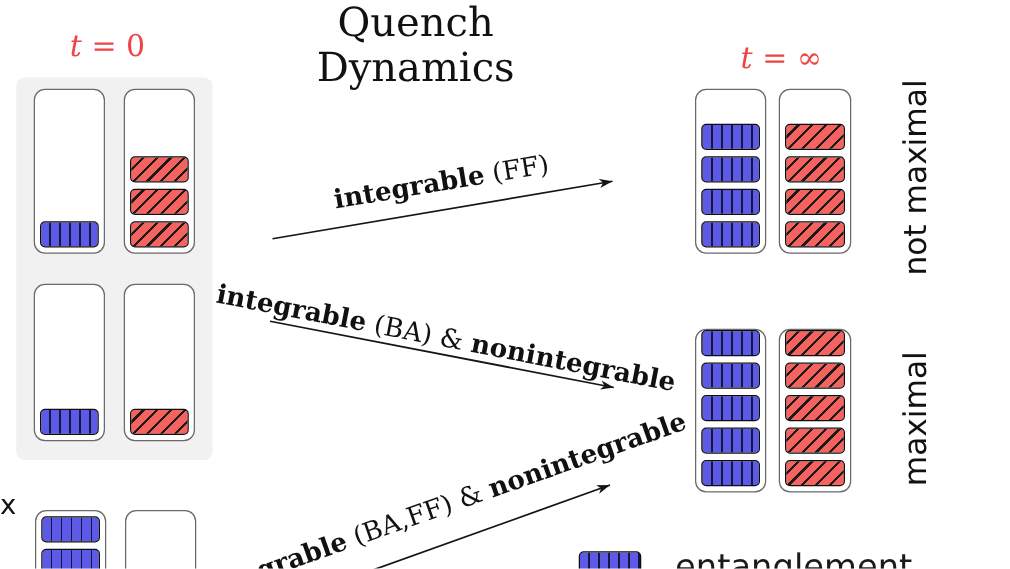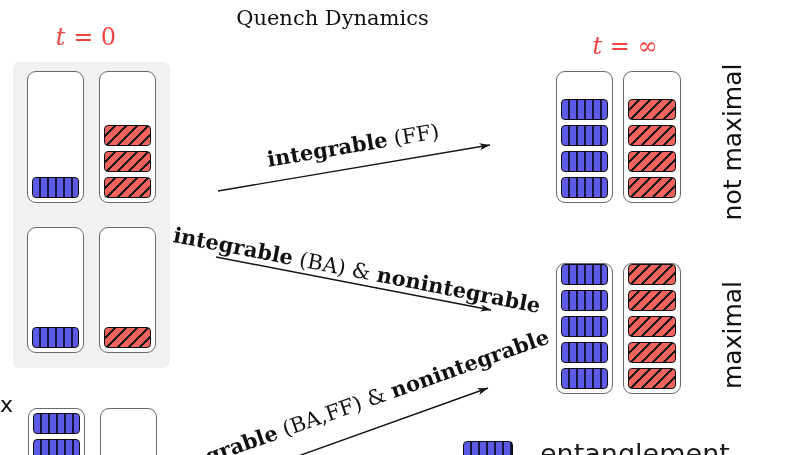--- a/index.html
+++ b/index.html
@@ -26,21 +26,21 @@
       var(--blue,#5e5ae8) 0px, var(--blue,#5e5ae8) 6.5px,
       var(--blue_line,#16163f) 6.5px, var(--blue_line,#16163f) 8px);
   }
   .block.red {
     background:repeating-linear-gradient(135deg,
       var(--red,#f6635e) 0px, var(--red,#f6635e) 6px,
       var(--red_line,#1a1a1a) 6px, var(--red_line,#1a1a1a) 7.8px);
   }
   .title {
     position:absolute; left:200px; top:0px; width:265px; text-align:center;
-    font-size:21px; line-height:36px; color:#111;
+    font-size:32px; line-height:36px; color:#111;
   }
   .tlabel {
     position:absolute; text-align:center; font-size:24px; color:#ef4444;
   }
   .tlabel .var { font-style:italic; }
   .vlabel {
     position:absolute; white-space:nowrap; font-family:"DejaVu Sans", sans-serif;
     font-size:25px; color:#111; transform:translate(-50%,-50%) rotate(-90deg);
   }
   .arrow-label {

